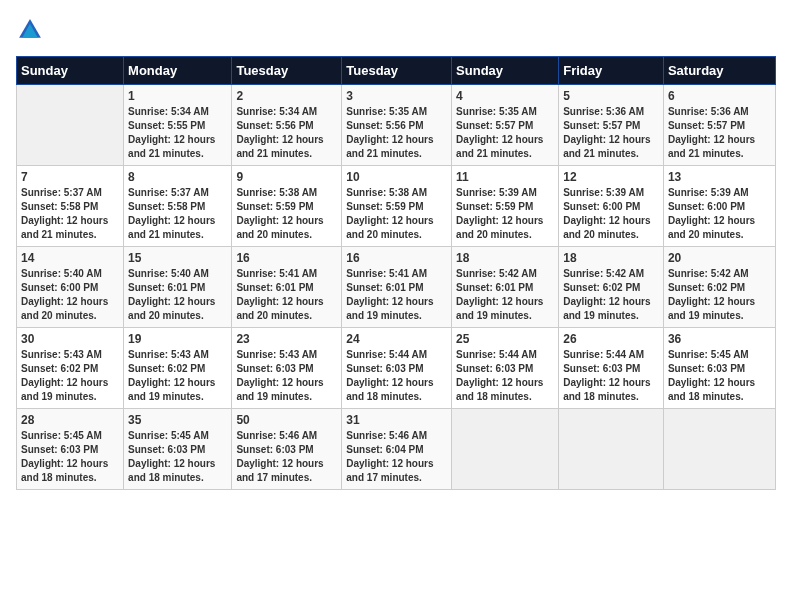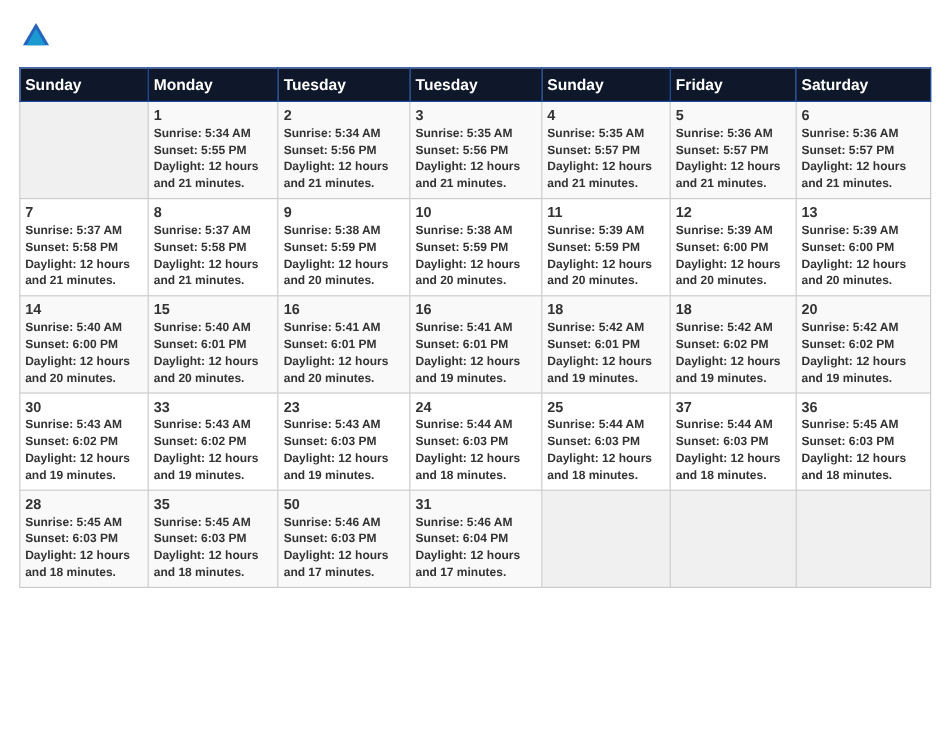--- a/index.html
+++ b/index.html
@@ -204,37 +204,37 @@
           <span class="day-num">20</span>
           <div class="day-info">Sunrise: 5:42 AM<br>Sunset: 6:02 PM<br>Daylight: 12 hours and 19 minutes.</div>
         </td>
       </tr>
       <tr>
         <td>
           <span class="day-num">30</span>
           <div class="day-info">Sunrise: 5:43 AM<br>Sunset: 6:02 PM<br>Daylight: 12 hours and 19 minutes.</div>
         </td>
         <td>
-          <span class="day-num">33</span>
+          <span class="day-num">19</span>
           <div class="day-info">Sunrise: 5:43 AM<br>Sunset: 6:02 PM<br>Daylight: 12 hours and 19 minutes.</div>
         </td>
         <td>
           <span class="day-num">23</span>
           <div class="day-info">Sunrise: 5:43 AM<br>Sunset: 6:03 PM<br>Daylight: 12 hours and 19 minutes.</div>
         </td>
         <td>
           <span class="day-num">24</span>
           <div class="day-info">Sunrise: 5:44 AM<br>Sunset: 6:03 PM<br>Daylight: 12 hours and 18 minutes.</div>
         </td>
         <td>
           <span class="day-num">25</span>
           <div class="day-info">Sunrise: 5:44 AM<br>Sunset: 6:03 PM<br>Daylight: 12 hours and 18 minutes.</div>
         </td>
         <td>
-          <span class="day-num">37</span>
+          <span class="day-num">26</span>
           <div class="day-info">Sunrise: 5:44 AM<br>Sunset: 6:03 PM<br>Daylight: 12 hours and 18 minutes.</div>
         </td>
         <td>
           <span class="day-num">36</span>
           <div class="day-info">Sunrise: 5:45 AM<br>Sunset: 6:03 PM<br>Daylight: 12 hours and 18 minutes.</div>
         </td>
       </tr>
       <tr>
         <td>
           <span class="day-num">28</span>

